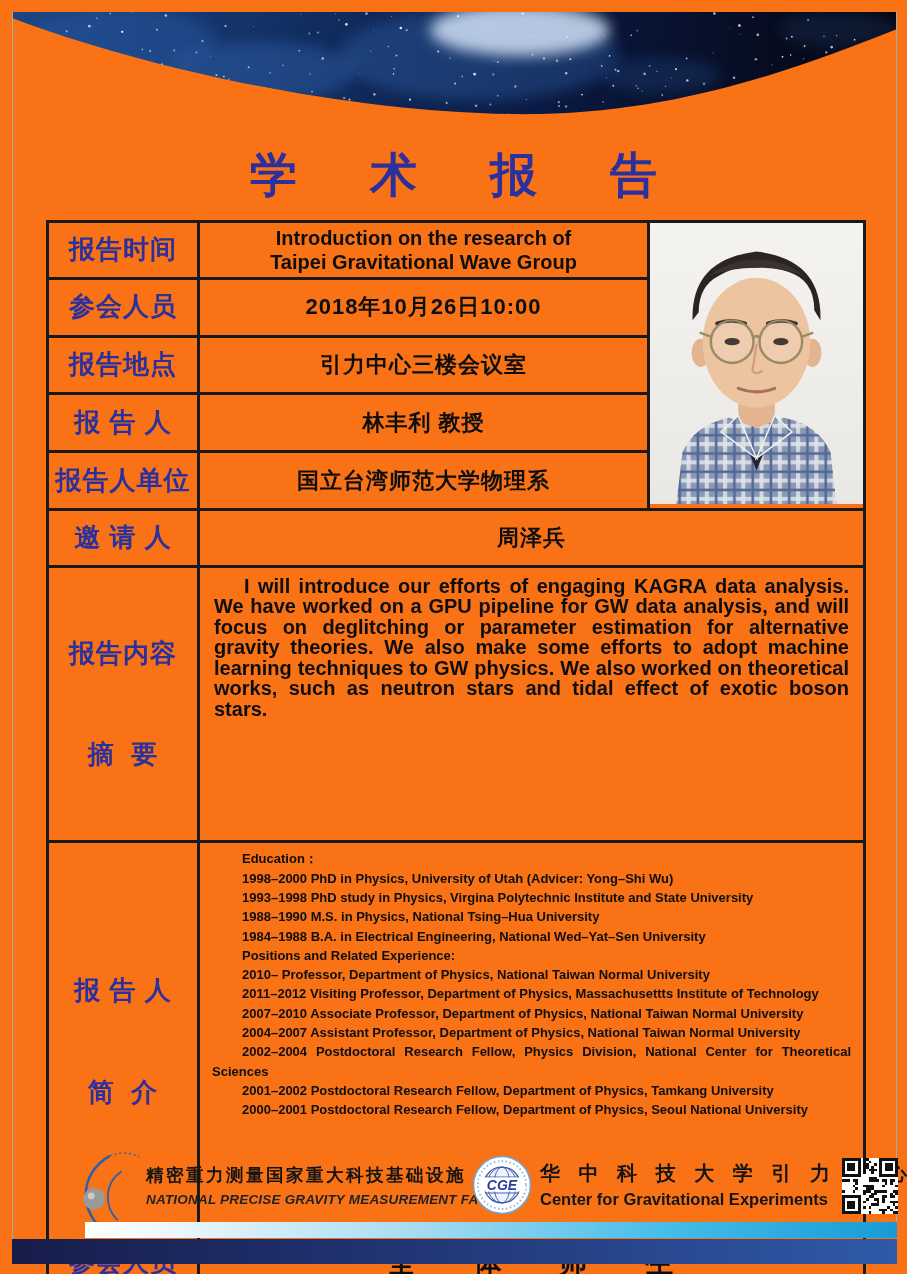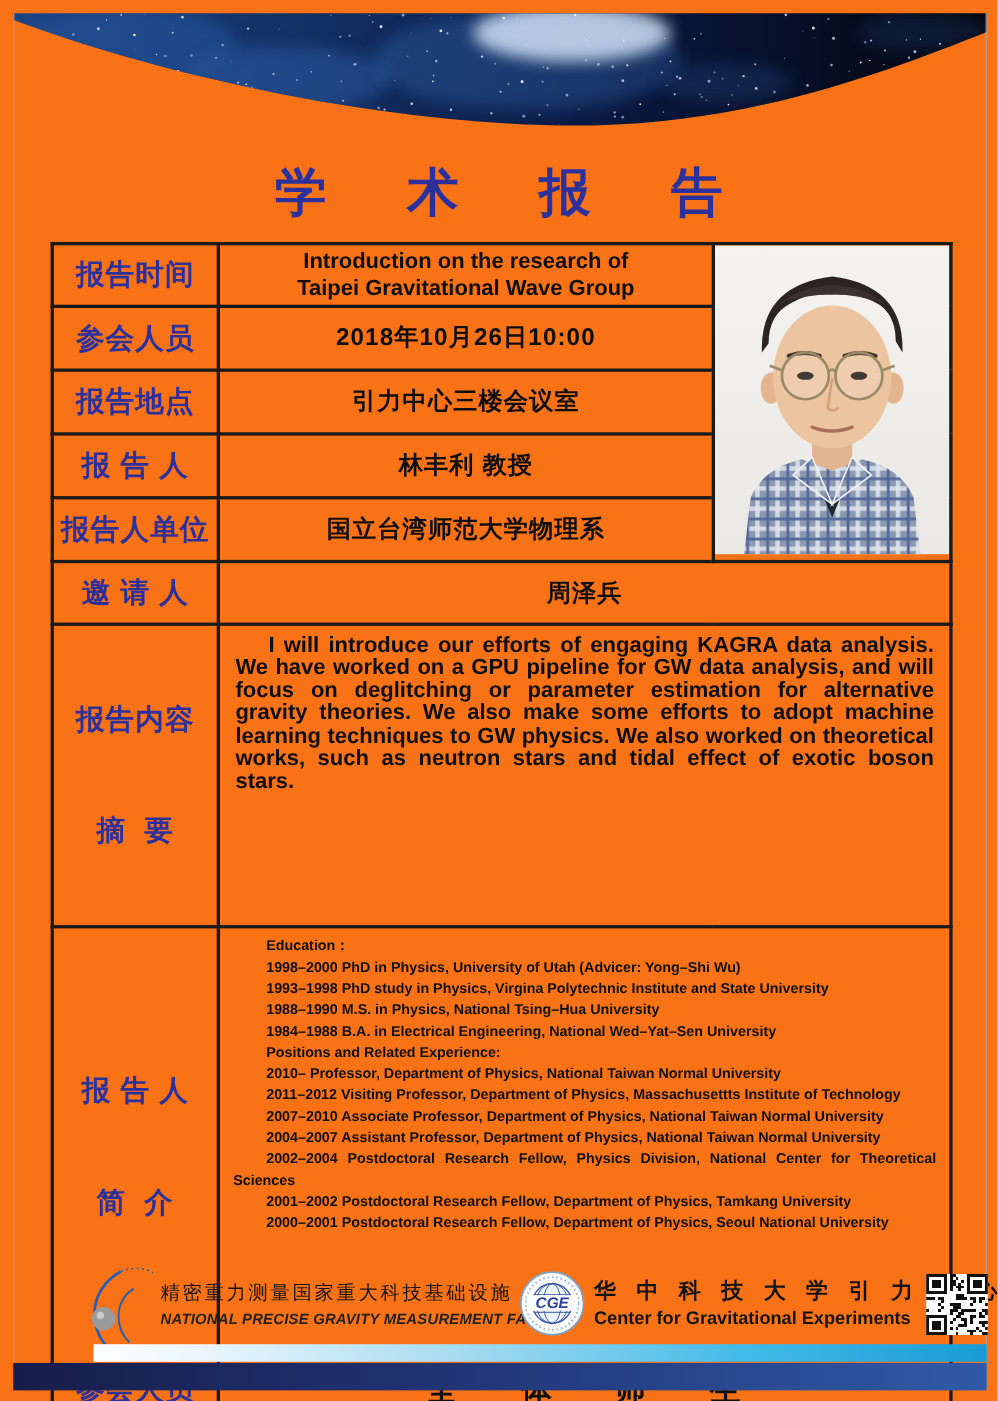--- a/index.html
+++ b/index.html
@@ -26,21 +26,21 @@
   td.abstract-cell{vertical-align:top;padding:8px 14px 4px 14px;}
   .abstract-text{font-size:20px;line-height:20.5px;font-weight:bold;color:#0e0e0e;
                  text-align:justify;text-indent:30px;margin:0;}
   td.bio-cell{vertical-align:top;padding:6px 12px 2px 12px;}
   td.bio-cell p{margin:0;font-size:13px;line-height:19.3px;font-weight:bold;color:#0e0e0e;
                 text-align:justify;text-indent:30px;}
   .participants-val{font-size:28px;word-spacing:46px;letter-spacing:2px;}
 
   .footer-item{position:absolute;}
   .fac-text{left:146px;top:1163px;}
-  .fac-cn{font-size:17.5px;font-weight:normal;color:#141414;letter-spacing:2.5px;white-space:nowrap;}
+  .fac-cn{font-size:17.5px;font-weight:bold;color:#141414;letter-spacing:2.5px;white-space:nowrap;}
   .fac-en{margin-top:5px;font-size:13.5px;font-weight:bold;font-style:italic;color:#222;
           letter-spacing:0.2px;white-space:nowrap;}
   .center-text{left:540px;top:1160px;}
   .center-cn{font-size:20px;font-weight:bold;color:#141414;letter-spacing:6.5px;white-space:nowrap;}
   .center-en{margin-top:3px;font-size:16.5px;font-weight:bold;color:#141414;white-space:nowrap;}
 
   .bar-light{position:absolute;left:85px;top:1222px;width:812px;height:16px;
     background:linear-gradient(90deg,#ffffff 0%,#eaf6fb 12%,#a9dcf1 40%,#45bce8 72%,#189bd5 100%);}
   .bar-dark{position:absolute;left:12px;top:1239px;width:885px;height:25px;
     background:linear-gradient(90deg,#171d4a 0%,#203271 40%,#2f5aa8 100%);}

